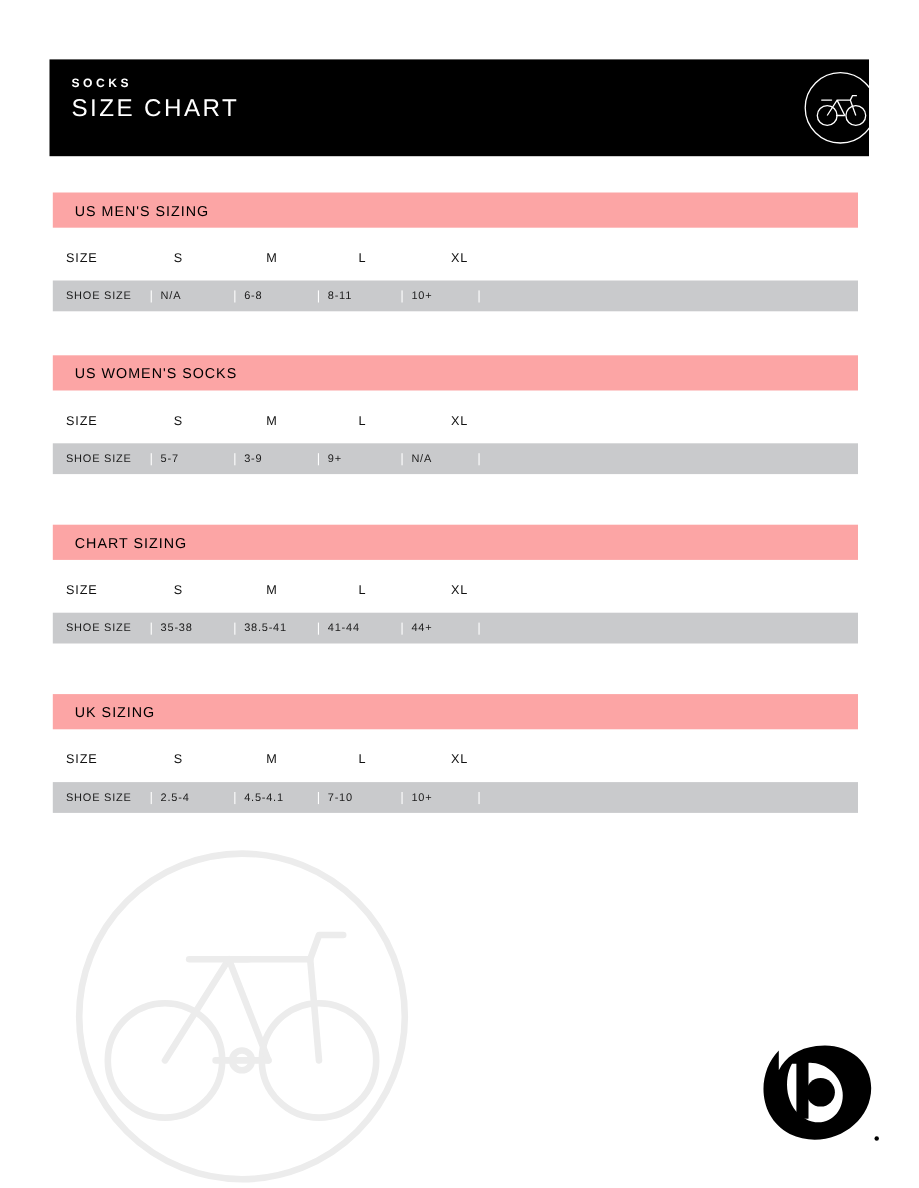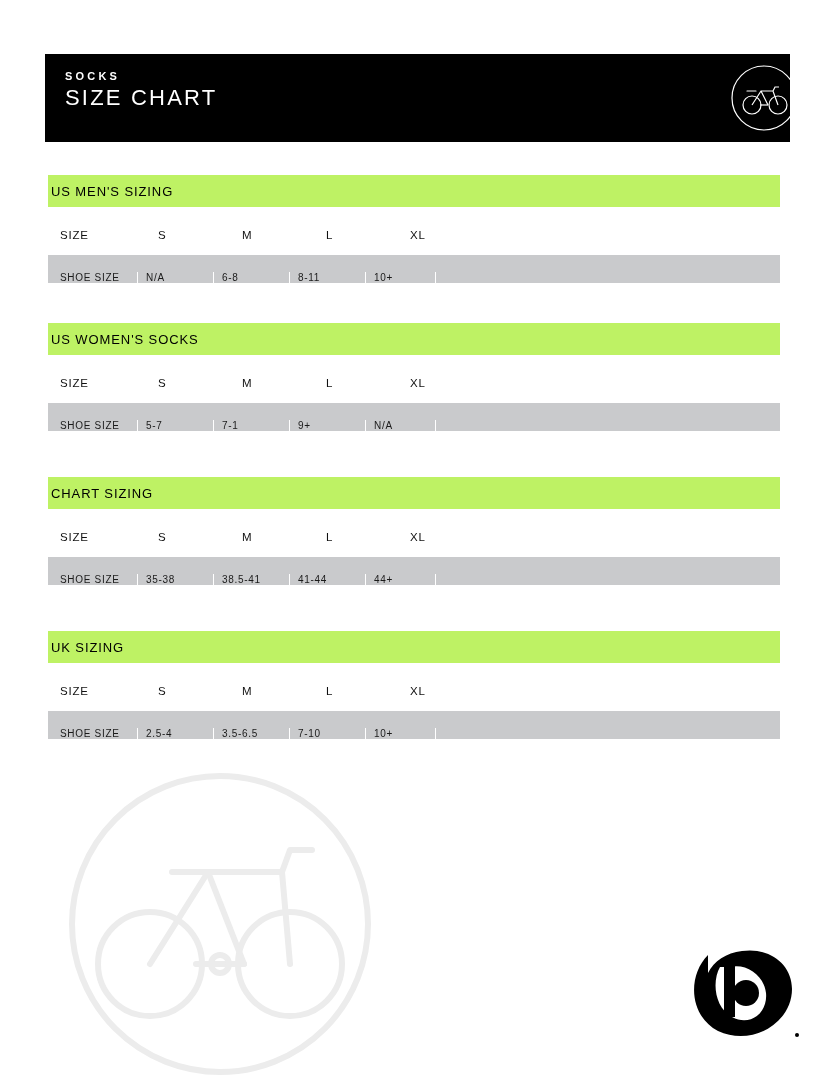--- a/index.html
+++ b/index.html
@@ -52,46 +52,46 @@
   }
 
   
   .section {
     position: absolute;
     left: 48px;
     width: 732px;
   }
   .section-title {
     height: 32px;
-    background: #bef264;
+    background: #fca5a5;
     color: #000000;
     font-size: 13px;
     letter-spacing: 0.9px;
     display: flex;
     align-items: center;
-    padding-left: 3px;
+    padding-left: 20px;
     box-sizing: border-box;
   }
   .row-head {
     display: flex;
     height: 48px;
     align-items: center;
     padding-top: 8px;
     box-sizing: border-box;
   }
   .row-head .cell {
     font-size: 11.5px;
     letter-spacing: 0.8px;
     color: #111;
   }
   .row-values {
     display: flex;
     height: 28px;
     background: #c9cacc;
-    align-items: flex-end;
+    align-items: center;
   }
   .row-values .cell {
     font-size: 10px;
     letter-spacing: 0.7px;
     display: flex;
     align-items: center;
     color: #1a1a1a;
     border-right: 1px solid #ffffff;
     box-sizing: border-box;
   }
@@ -172,21 +172,21 @@
   <div class="row-head">
     <div class="cell c0">SIZE</div>
     <div class="cell c1">S</div>
     <div class="cell c2">M</div>
     <div class="cell c3">L</div>
     <div class="cell c4">XL</div>
   </div>
   <div class="row-values">
     <div class="cell c0">SHOE SIZE</div>
     <div class="cell c1">5-7</div>
-    <div class="cell c2">7-1</div>
+    <div class="cell c2">3-9</div>
     <div class="cell c3">9+</div>
     <div class="cell c4">N/A</div>
     <div class="cell filler"></div>
   </div>
 </div>
 
 <div class="section" style="top:477px;">
   <div class="section-title">CHART SIZING</div>
   <div class="row-head">
     <div class="cell c0">SIZE</div>
@@ -210,21 +210,21 @@
   <div class="row-head">
     <div class="cell c0">SIZE</div>
     <div class="cell c1">S</div>
     <div class="cell c2">M</div>
     <div class="cell c3">L</div>
     <div class="cell c4">XL</div>
   </div>
   <div class="row-values">
     <div class="cell c0">SHOE SIZE</div>
     <div class="cell c1">2.5-4</div>
-    <div class="cell c2">3.5-6.5</div>
+    <div class="cell c2">4.5-4.1</div>
     <div class="cell c3">7-10</div>
     <div class="cell c4">10+</div>
     <div class="cell filler"></div>
   </div>
 </div>
 
 <div class="watermark">
   <svg viewBox="0 0 320 320" width="320" height="320" fill="none" stroke="#ececec" stroke-width="6" stroke-linecap="round" stroke-linejoin="round">
     <circle cx="152" cy="152" r="148"></circle>
     <circle cx="82" cy="192" r="52"></circle>

